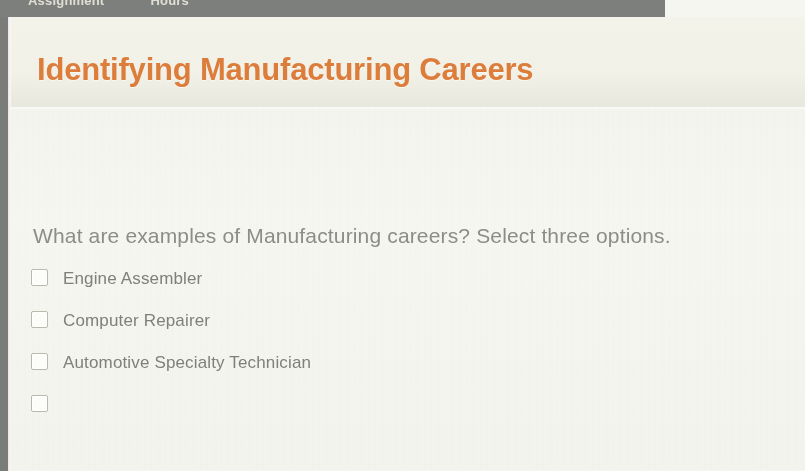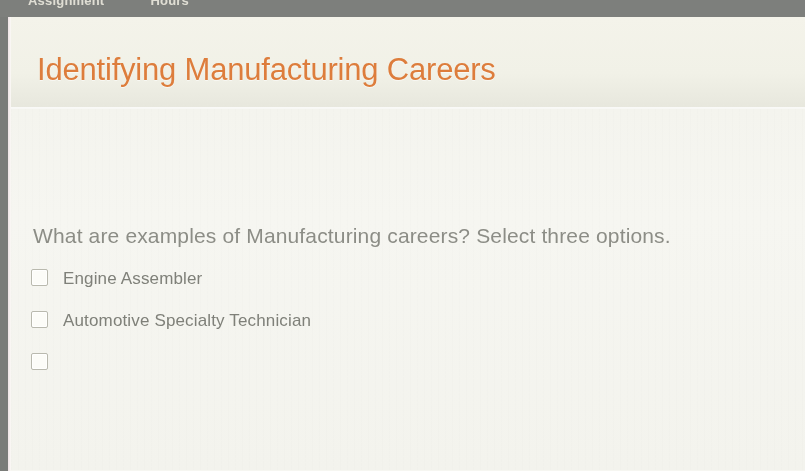--- a/index.html
+++ b/index.html
@@ -21,21 +21,21 @@
     height: 471px;
     overflow: hidden;
     background: #f6f6f1;
   }
 
   
   .topbar {
     position: absolute;
     left: 0;
     top: 0;
-    width: 805px;
+    width: 665px;
     height: 17px;
     background: #7d7f7c;
     overflow: hidden;
   }
   .topbar-inner {
     position: absolute;
     left: 0;
     top: -11px;
     width: 805px;
     height: 22px;
@@ -100,21 +100,21 @@
     height: 2px;
     background: rgba(255,255,255,.75);
   }
   .page-title {
     position: absolute;
     left: 26px;
     top: 34px;
     margin: 0;
     font-size: 31px;
     line-height: 38px;
-    font-weight: 400;
+    font-weight: 700;
     color: #dd7d3c;
     letter-spacing: -0.2px;
     text-shadow: 0 1px 0 rgba(255,255,255,.55);
     white-space: nowrap;
   }
 
   
   .body-area {
     position: relative;
     height: 361px;
@@ -201,20 +201,24 @@
       <p class="question">What are examples of Manufacturing careers? Select three options.</p>
 
       <ul class="options">
 
         <li class="option">
           <span class="checkbox"></span>
           <span class="option-label">Engine Assembler</span>
         </li>
 
 
+        <li class="option">
+          <span class="checkbox"></span>
+          <span class="option-label">Computer Repairer</span>
+        </li>
 
         <li class="option">
           <span class="checkbox"></span>
           <span class="option-label">Automotive Specialty Technician</span>
         </li>
 
         <li class="option">
           <span class="checkbox"></span>
         </li>
 

